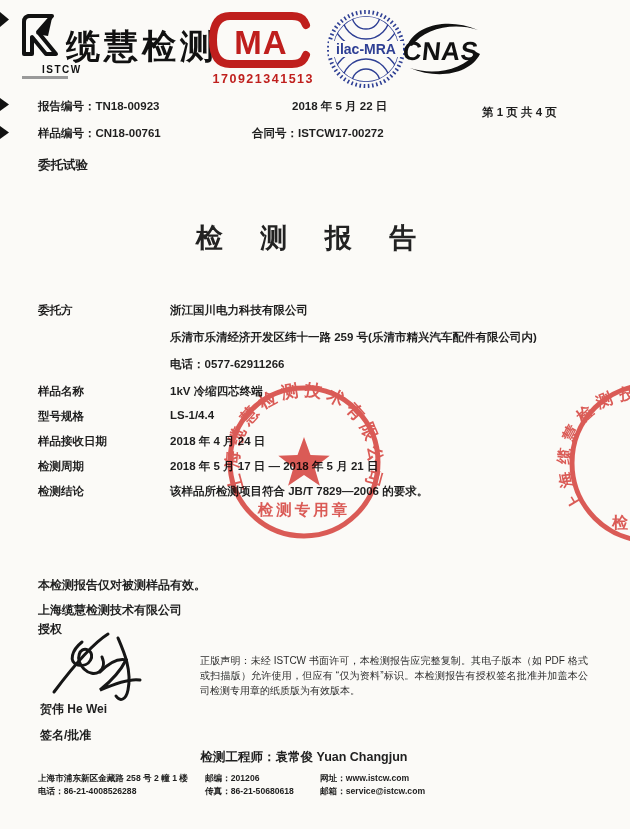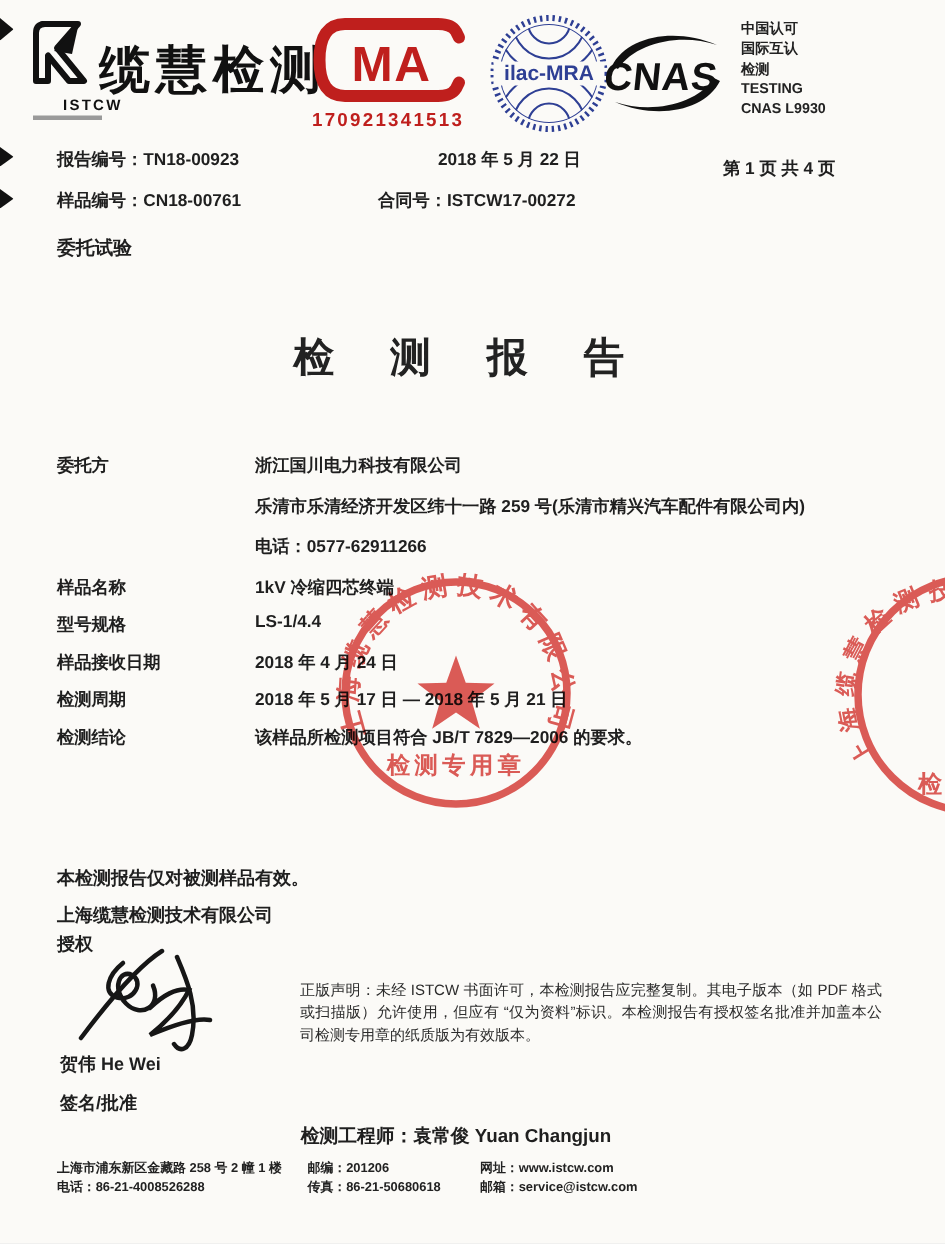--- a/index.html
+++ b/index.html
@@ -10,21 +10,21 @@
     color:#1f1f1f;
   }
   .abs{position:absolute;}
   
   .edge-mark{position:absolute;left:0;width:9px;background:#111;
     clip-path:polygon(0 0,100% 50%,0 100%);}
   
   .brand-name{font-size:34px;font-weight:900;letter-spacing:4px;color:#111;}
   .brand-logotype{font-size:10px;font-weight:900;letter-spacing:1.5px;color:#111;padding-left:20px;}
   .brand-tagline{width:46px;height:3px;background:#9a9a9a;margin-top:1px;}
-  .cma-number{font-size:12.5px;font-weight:700;color:#bf1f1d;letter-spacing:1.5px;text-align:left;}
+  .cma-number{font-size:12.5px;font-weight:700;color:#bf1f1d;letter-spacing:1.5px;text-align:right;}
   .accr{font-size:9.5px;font-weight:700;line-height:1.4;color:#222;}
   
   .meta{font-size:11.5px;font-weight:700;white-space:nowrap;}
   
   .title{width:624px;text-align:center;font-size:27px;font-weight:700;
     letter-spacing:12px;word-spacing:6px;color:#222;}
   
   .frow{position:absolute;left:0;width:630px;font-size:11.5px;font-weight:700;white-space:nowrap;}
   .flabel{position:absolute;left:38px;}
   .fvalue{position:absolute;left:170px;}
@@ -86,27 +86,20 @@
   </div>
 
   <div class="abs" style="left:404px;top:20px;">
     <svg width="80" height="58" viewBox="0 0 80 58">
       <path d="M4 24 C14 4 46 -2 74 10 C50 2 20 8 8 26 Z" fill="#111"></path>
       <path d="M76 34 C66 54 34 60 6 48 C30 56 60 50 72 32 Z" fill="#111"></path>
       <text x="40" y="40" text-anchor="middle" font-size="26" font-weight="900" fill="#111" font-family="Liberation Sans, sans-serif" transform="skewX(-6)" letter-spacing="0.5">CNAS</text>
     </svg>
   </div>
 
-  <div class="abs accr" style="left:494px;top:13px;width:110px;">
-    <div>中国认可</div>
-    <div>国际互认</div>
-    <div>检测</div>
-    <div>TESTING</div>
-    <div>CNAS L9930</div>
-  </div>
 
   <div class="abs meta" style="left:38px;top:99px;">
     <span>报告编号：</span><span>TN18-00923</span>
   </div>
   <div class="abs meta" style="left:292px;top:99px;">2018 年 5 月 22 日</div>
   <div class="abs meta" style="left:482px;top:105px;">第 1 页 共 4 页</div>
 
   <div class="abs meta" style="left:38px;top:126px;">
     <span>样品编号：</span><span>CN18-00761</span>
   </div>

